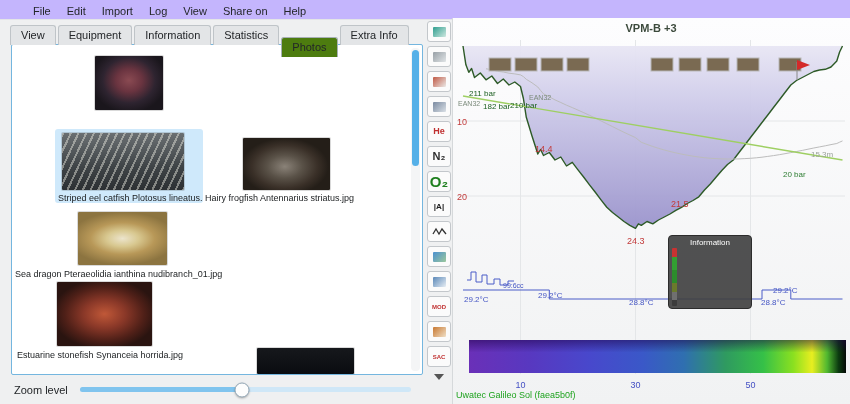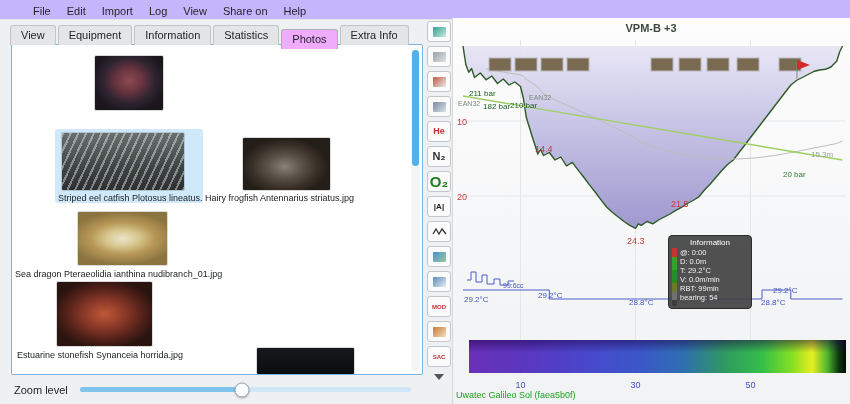--- a/index.html
+++ b/index.html
@@ -5,21 +5,21 @@
   html,body{margin:0;padding:0}
   body{font-family:"Liberation Sans",sans-serif;background:#d8dadc}
   .app{position:relative;width:850px;height:404px;background:#eff0f1;overflow:hidden;font-size:11px;color:#232629}
   .accent-corner{position:absolute;left:0;top:3px;width:4px;height:13px;background:#3daee9}
   
   .menubar{position:absolute;top:0;left:0;right:0;height:19px;display:flex;align-items:flex-end;padding-left:25px;border-bottom:1px solid #e3e5e7;background:#c4b5fd}
   .menu-item{padding:2px 8px;border-radius:2px;cursor:default;white-space:nowrap}
   
   .tabbar{position:absolute;top:25px;left:10px;display:flex;z-index:3}
   .tab{padding:3px 10px 4px;background:#e3e5e7;border:1px solid #bfc4c8;border-bottom:none;margin-right:2px;border-radius:3px 3px 0 0;font-size:11px;white-space:nowrap}
-  .tab.active{background:#f0abfc;border-color:#a8b0b6;position:relative;top:4px}
+  .tab.active{background:#4d7c0f;border-color:#a8b0b6;position:relative;top:12px}
   
   .photo-list{position:absolute;left:11px;top:44px;width:410px;height:329px;background:#fff;border:1px solid #74b6df;border-radius:2px;overflow:hidden}
   .caption{position:absolute;font-size:9px;white-space:nowrap;color:#1b1e20;overflow:hidden}
   .thumb{position:absolute;border-radius:1px;box-shadow:0 0 0 1px rgba(0,0,0,.15)}
   .selected-bg{position:absolute;background:#cfe9fb;border-radius:3px}
   .ph-octopus{background:radial-gradient(ellipse 55% 60% at 50% 45%,#8a4a52 0%,#6a3440 35%,#2e2430 70%,#1a161c 100%)}
   .ph-catfish{background:repeating-linear-gradient(115deg,rgba(235,235,225,.45) 0 2px,rgba(0,0,0,0) 2px 7px),linear-gradient(180deg,#6a6f72,#3e4346 60%,#2c3033)}
   .ph-frogfish{background:radial-gradient(ellipse 50% 55% at 48% 55%,#8a8278 0%,#5a5248 40%,#3a3028 75%,#241e18 100%)}
   .ph-seadragon{background:radial-gradient(ellipse 60% 50% at 50% 50%,#ece4cc 0%,#d8c890 30%,#b89858 60%,#8c7440 100%)}
   .ph-stonefish{background:radial-gradient(ellipse 55% 55% at 50% 50%,#c05838 0%,#8a3828 40%,#502018 75%,#2a1410 100%)}
@@ -213,25 +213,17 @@
       <div class="ib-title">Information</div>
       <div class="ib-body">
         <div class="ib-strip">
             <div style="background: rgb(200, 50, 50); height: 9px;"></div>
             <div style="background: rgb(50, 160, 50); height: 13px;"></div>
             <div style="background: rgb(44, 140, 44); height: 13px;"></div>
             <div style="background: rgb(107, 122, 44); height: 9px;"></div>
             <div style="background: rgb(112, 112, 112); height: 8px;"></div>
             <div style="background: rgb(60, 60, 60); height: 6px;"></div>
           </div>
-        <div class="ib-rows">
-            <div>@: 0:00</div>
-            <div>D: 0.0m</div>
-            <div>T: 29.2°C</div>
-            <div>V: 0.0m/min</div>
-            <div>RBT: 99min</div>
-            <div>bearing: 54</div>
-          </div>
       </div>
     </div>
     <div class="device-label">Uwatec Galileo Sol (faea5b0f)</div>
   </div>
 </div>
 
 </body></html>

